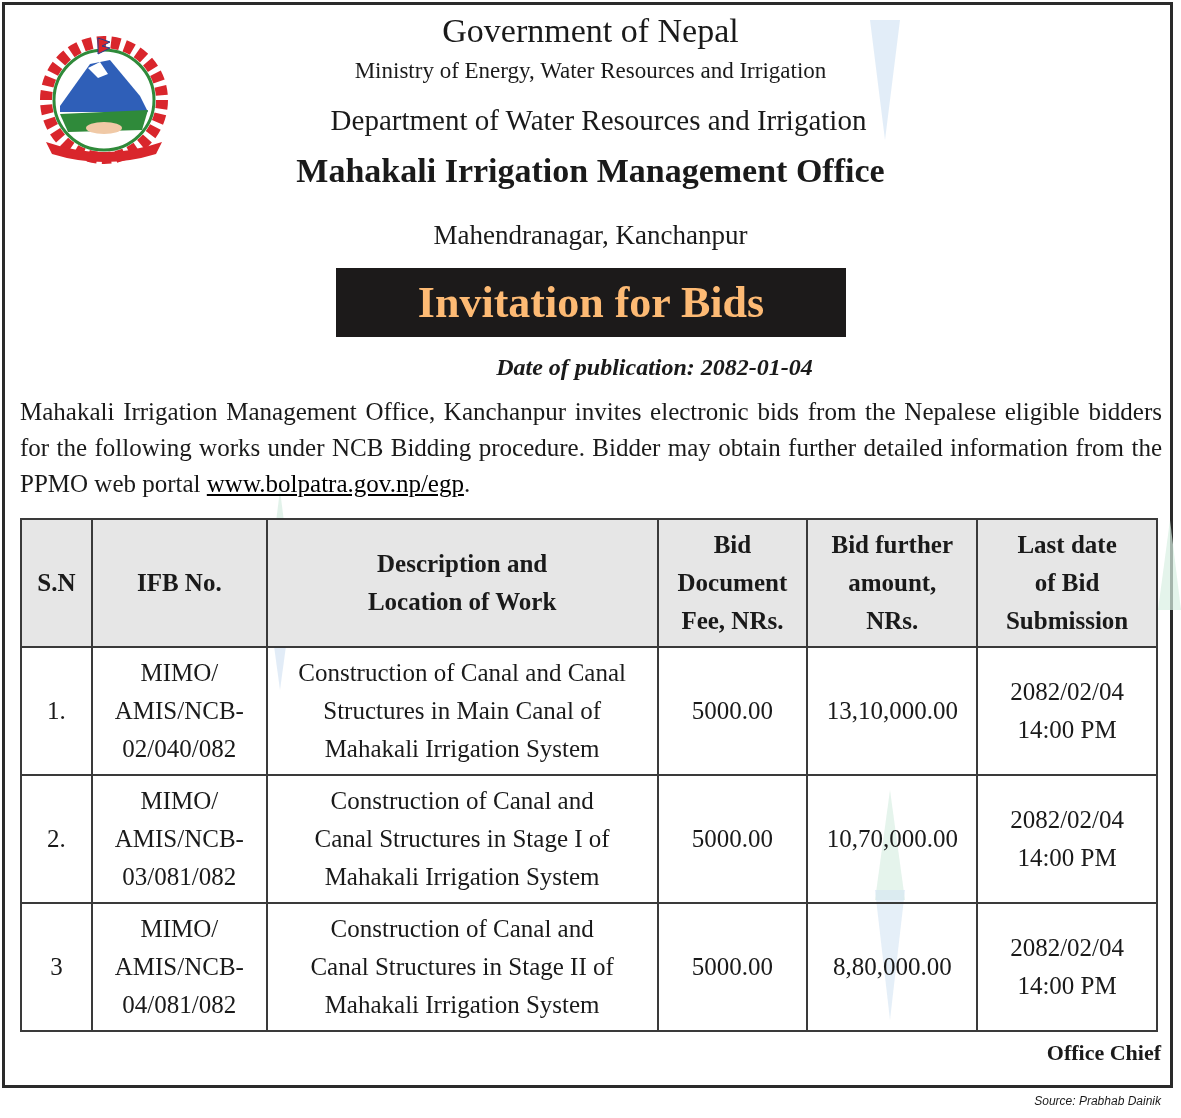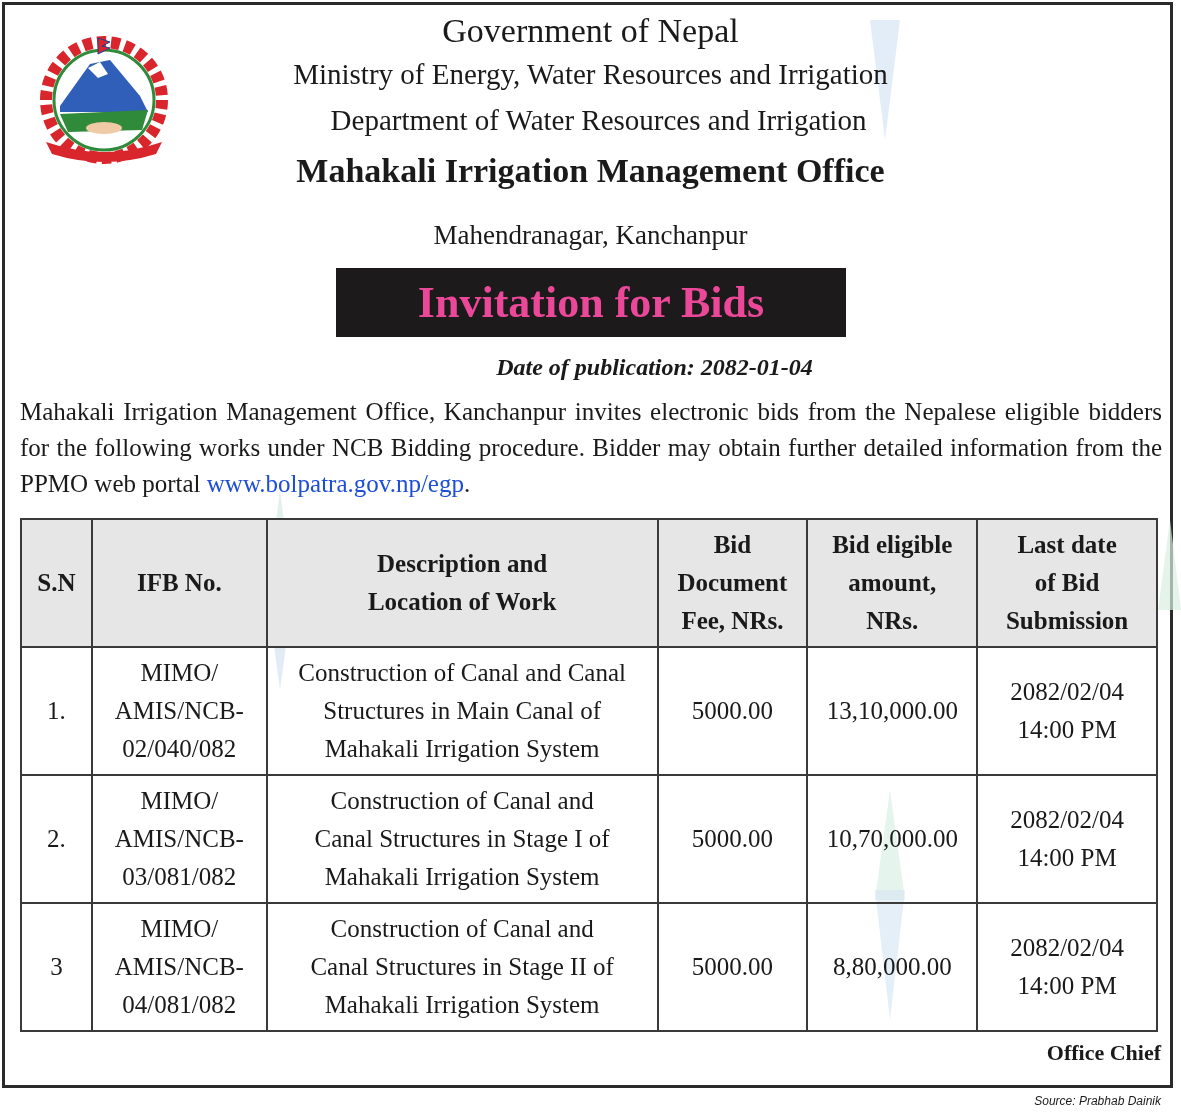--- a/index.html
+++ b/index.html
@@ -1,28 +1,28 @@
 <!DOCTYPE html>
 <html><head>
 <meta charset="utf-8">
 <style>
   html, body { margin:0; padding:0; background:#ffffff; }
   body { width:1181px; height:1118px; position:relative; overflow:hidden; font-family:"Liberation Serif", serif; color:#1a1a1a; }
   .frame { position:absolute; left:2px; top:2px; width:1171px; height:1086px; border:3px solid #2a2a2a; box-sizing:border-box; background:#fff; }
   .emblem { position:absolute; left:28px; top:34px; width:152px; height:132px; }
   .hdr { position:absolute; left:0; width:1181px; text-align:center; }
   .gov { top:12px; font-size:34px; }
-  .ministry { top:58px; font-size:29px; }
+  .ministry { top:58px; font-size:23px; }
   .dept { top:104px; font-size:29px;margin-left:8px; }
   .office { top:152px; font-size:34px; font-weight:bold; }
   .addr { top:220px; font-size:27px; }
-  .banner { position:absolute; left:336px; top:268px; width:510px; height:69px; background:#1c1a1a; color:#ec4899; font-weight:bold; font-size:44px; text-align:center; line-height:69px; }
+  .banner { position:absolute; left:336px; top:268px; width:510px; height:69px; background:#1c1a1a; color:#fdba74; font-weight:bold; font-size:44px; text-align:center; line-height:69px; }
   .pubdate { position:absolute; left:16px; width:1181px; top:354px; text-align:center; font-style:italic; font-weight:bold; font-size:24px;padding-left:48px; }
   .intro { position:absolute; left:20px; top:394px; width:1142px; font-size:25px; line-height:36px; text-align:justify; text-align-last:left; }
-  .intro a { color:#1d4ed8; }
+  .intro a { color:#000000; text-decoration:underline; }
   table.bids { position:absolute; left:20px; top:518px; width:1138px; border-collapse:collapse; font-size:25px; }
   table.bids th, table.bids td { border:2px solid #3a3a3a; text-align:center; vertical-align:middle; padding:0 4px; line-height:38px; }
   table.bids th { background:#e6e6e6; font-weight:bold; height:126px; }
   table.bids td { height:126px; }
   .sign { position:absolute; right:20px; top:1040px; font-weight:bold; font-size:22px; }
   .source { position:absolute; right:20px; top:1094px; font-family:"Liberation Sans", sans-serif; font-style:italic; font-size:12px; }
   .wm { position:absolute; pointer-events:none; }
 </style>
 </head>
 <body>
@@ -82,21 +82,21 @@
       <th>
           <div>Description and</div>
           <div>Location of Work</div>
         </th>
       <th>
           <div>Bid</div>
           <div>Document</div>
           <div>Fee, NRs.</div>
         </th>
       <th>
-          <div>Bid eligible</div>
+          <div>Bid further</div>
           <div>amount,</div>
           <div>NRs.</div>
         </th>
       <th>
           <div>Last date</div>
           <div>of Bid</div>
           <div>Submission</div>
         </th>
     </tr>
   </thead>

